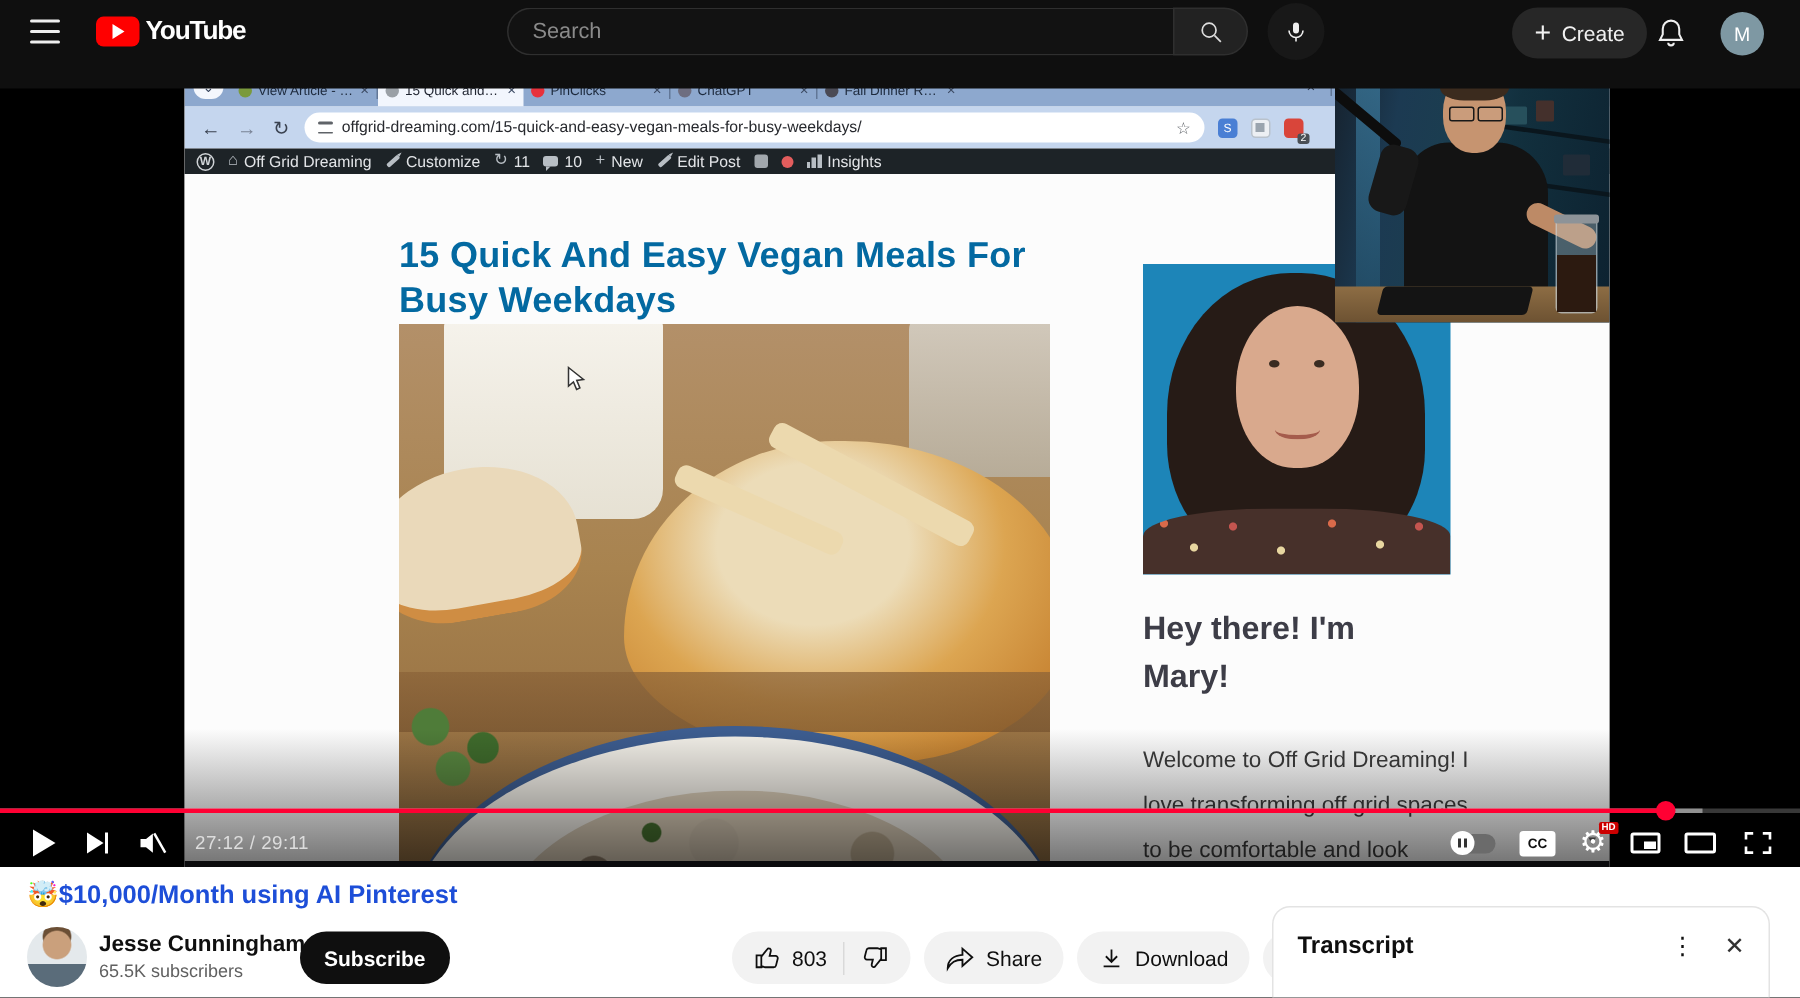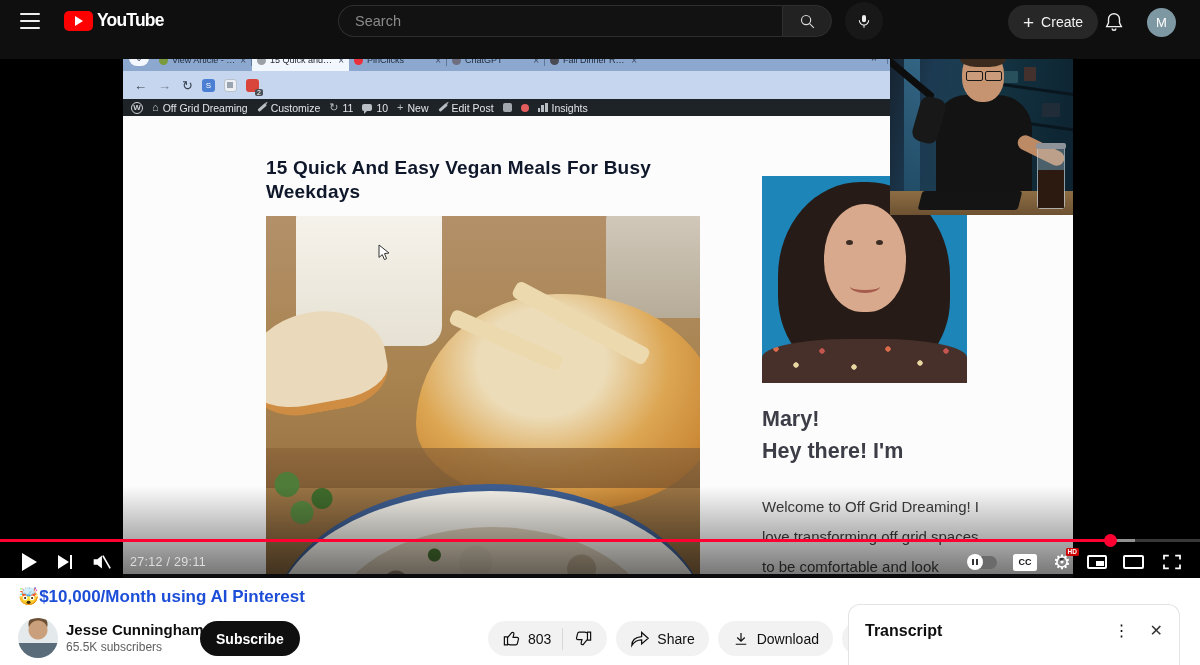--- a/index.html
+++ b/index.html
@@ -60,21 +60,21 @@
   .pencil:after { content:""; position:absolute; right:-3px; top:0; border-left:3px solid #b8bec4; border-top:1.3px solid transparent; border-bottom:1.3px solid transparent; }
   .bubble { width:10px; height:7px; background:#b8bec4; border-radius:2px; position:relative; }
   .bubble:after { content:""; position:absolute; left:2px; bottom:-3px; border-top:3px solid #b8bec4; border-right:3px solid transparent; }
   .reddot { width:8px; height:8px; border-radius:50%; background:#e35d5d; }
   .bars { display:flex; align-items:flex-end; gap:1.4px; height:9px; }
   .bars i { width:2.4px; background:#b8bec4; display:block; }
   .plugin-sq { width:9px; height:9px; background:#b8bec4; border-radius:2px; opacity:.85; }
 
   
   .sc-page { position:absolute; top:71px; left:0; width:950px; height:462px; background:#fcfcfc; overflow:hidden; }
-  .art-title { position:absolute; left:143px; top:40px; width:450px; font-size:19px; line-height:1.25; font-weight:800; color:#0f172a; letter-spacing:.2px; }
+  .art-title { position:absolute; left:143px; top:40px; width:450px; font-size:24px; line-height:1.25; font-weight:800; color:#0369a1; letter-spacing:.2px; }
   .food { position:absolute; left:143px; top:100px; width:434px; height:362px; overflow:hidden; background:linear-gradient(180deg,#b39069 0%,#a8834f 45%,#997344 75%,#8a6940 100%); }
   .milk { position:absolute; left:30px; top:-6px; width:146px; height:136px; background:linear-gradient(180deg,#f6f3ec,#e6e1d3); border-radius:8px 8px 20px 20px; }
   .jar2 { position:absolute; right:-16px; top:-8px; width:110px; height:110px; background:linear-gradient(180deg,#d8d4cb,#b9b2a3); border-radius:12px; opacity:.85; }
   .slice { position:absolute; left:-18px; top:96px; width:138px; height:100px; background:#ead9ba; border-radius:55% 55% 40% 40%; border-bottom:9px solid #cf8d43; transform:rotate(-10deg); }
   .loaf { position:absolute; left:150px; top:78px; width:300px; height:215px; border-radius:48% 52% 45% 55% / 62% 55% 45% 40%; background:radial-gradient(ellipse at 42% 32%, #ecdcb8 0 26%, #dca551 52%, #c5802f 82%, #b06f26 100%); }
   .loaf i { position:absolute; display:block; background:#ecd9ae; border-radius:6px; }
   .loaf i.c1 { width:120px; height:16px; left:30px; top:38px; transform:rotate(24deg); }
   .loaf i.c2 { width:150px; height:18px; left:90px; top:20px; transform:rotate(28deg); }
   .board { position:absolute; left:0; top:232px; width:434px; height:40px; background:linear-gradient(180deg,#8a6238,#75522e); opacity:.7; }
   .greens { position:absolute; left:-4px; top:244px; width:100px; height:70px;
@@ -269,20 +269,28 @@
         <div class="tab-extra">
           <span class="tclose" style="color:#2c3a52;font-size:10px;">×</span>
           <span class="tab-sep" style="margin-top:0;"></span>
         </div>
       </div>
 
       <div class="toolbar">
         <span class="nav-ic">←</span>
         <span class="nav-ic" style="color:#7a8496;">→</span>
         <span class="nav-ic">↻</span>
+        <div class="url-pill">
+          <span class="tune">
+              <i></i>
+              <i></i>
+            </span>
+          <span class="url-text">offgrid-dreaming.com/15-quick-and-easy-vegan-meals-for-busy-weekdays/</span>
+          <span class="url-star">☆</span>
+        </div>
         <span class="ext s1">S</span>
         <span class="ext s2">
             <i></i>
           </span>
         <span class="ext s3">
           <span class="ext-badge">2</span>
         </span>
       </div>
 
       <div class="wpbar">
@@ -355,22 +363,22 @@
         <div class="mary" style="background: rgb(29, 133, 184);">
           <div class="m-hair"></div>
           <div class="m-face"></div>
           <div class="m-eye" style="left:84px;"></div>
           <div class="m-eye" style="left:114px;"></div>
           <div class="m-smile"></div>
           <div class="m-shirt"></div>
         </div>
 
         <div class="side-head">
+          <div>Hey there! I'm</div>
           <div>Mary!</div>
-          <div>Hey there! I'm</div>
         </div>
         <div class="side-para">
           <div>Welcome to Off Grid Dreaming! I</div>
           <div>love transforming off grid spaces</div>
           <div>to be comfortable and look</div>
         </div>
         <div class="scroll-hint">▾</div>
       </div>
 
       <div class="sc-bottom-strip"></div>

